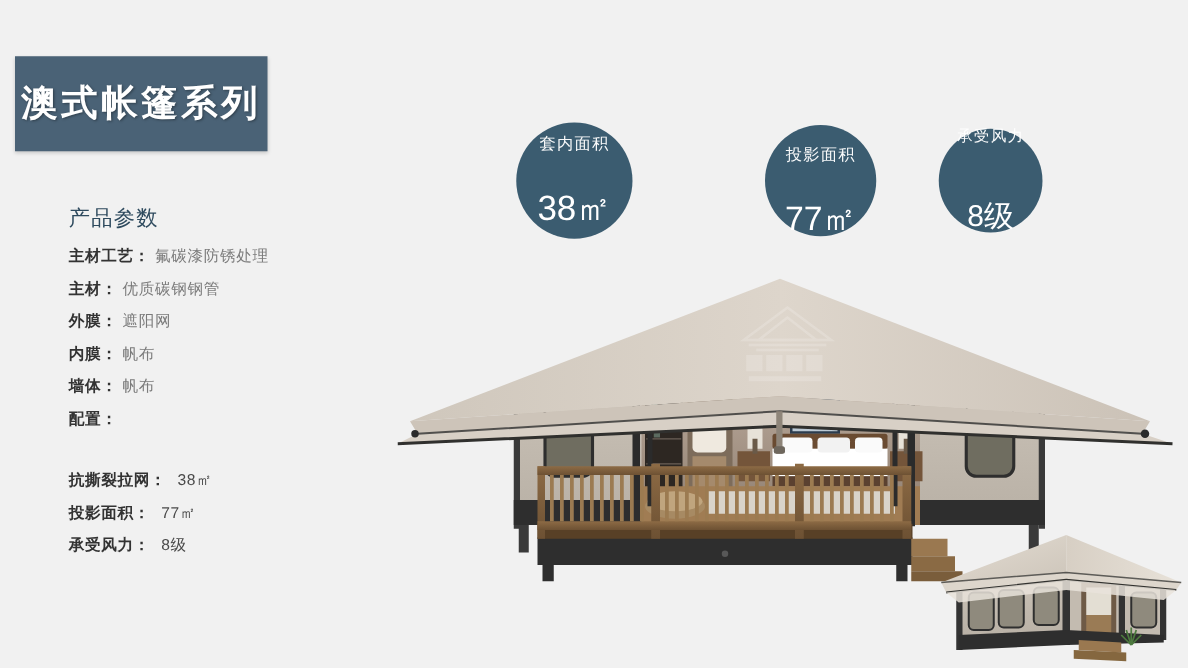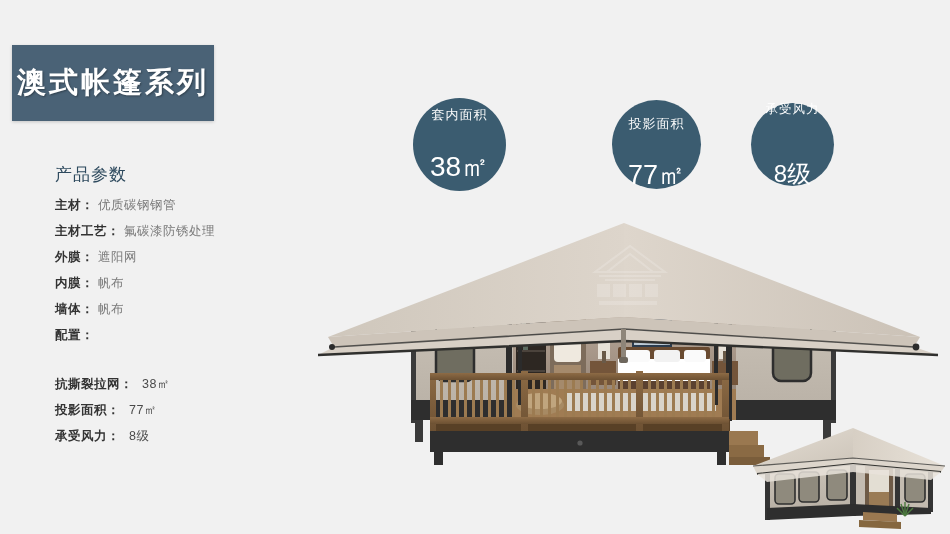--- a/index.html
+++ b/index.html
@@ -73,26 +73,26 @@
 
   <div class="title-banner">
     <span class="txt">澳式帐篷系列</span>
   </div>
 
   <div class="info-panel">
 
     <div class="sec-heading">产品参数</div>
     <ul class="spec-list">
       <li class="spec-row">
+        <span class="spec-label">主材工艺：</span>
+        <span class="spec-value">氟碳漆防锈处理</span>
+      </li>
+      <li class="spec-row">
         <span class="spec-label">主材：</span>
         <span class="spec-value">优质碳钢钢管</span>
-      </li>
-      <li class="spec-row">
-        <span class="spec-label">主材工艺：</span>
-        <span class="spec-value">氟碳漆防锈处理</span>
       </li>
       <li class="spec-row">
         <span class="spec-label">外膜：</span>
         <span class="spec-value">遮阳网</span>
       </li>
       <li class="spec-row">
         <span class="spec-label">内膜：</span>
         <span class="spec-value">帆布</span>
       </li>
       <li class="spec-row">

